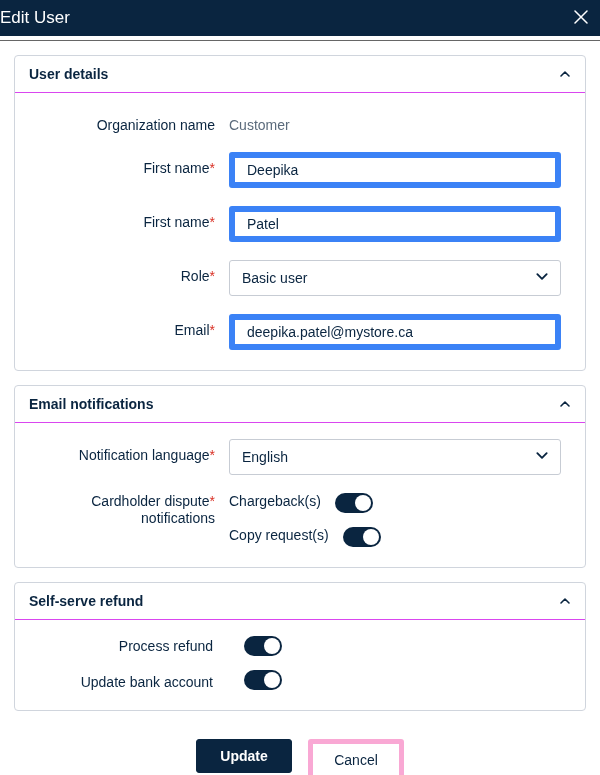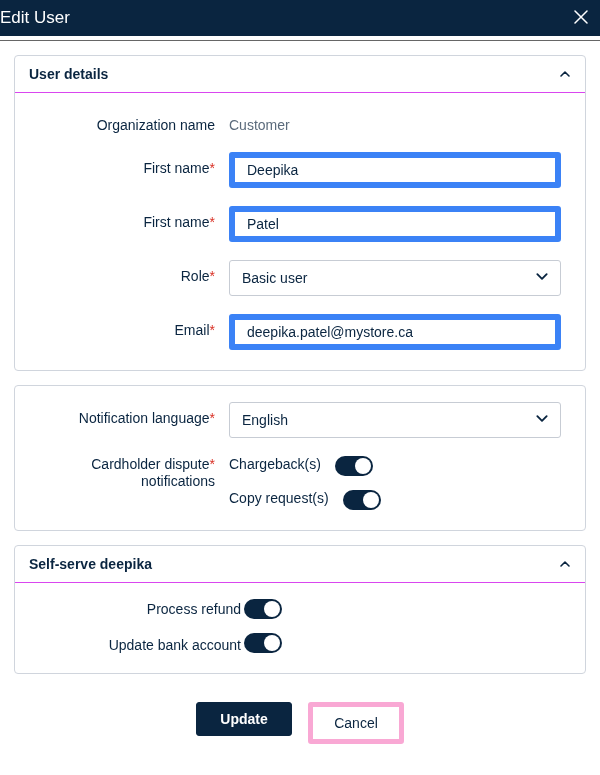--- a/index.html
+++ b/index.html
@@ -147,21 +147,21 @@
   }
   .ss-row {
     display: flex;
     align-items: center;
     margin-bottom: 14px;
   }
   .ss-row:last-child { margin-bottom: 0; align-items: flex-end; }
   .ss-label {
     width: 205px;
     text-align: right;
-    padding-right: 3px;
+    padding-right: 31px;
     font-size: 14px;
   }
   .footer {
     display: flex;
     justify-content: center;
     gap: 16px;
     padding: 28px 0 20px 0;
   }
   .btn {
     min-width: 96px;
@@ -244,20 +244,28 @@
 
     <div class="row">
       <div class="row-label"><span>Email</span><span class="req">*</span></div>
       <div class="row-field"><input class="input" value="deepika.patel@mystore.ca" style=""></div>
     </div>
 
   </div>
 </div>
 
 <div class="panel">
+  <div class="panel-header">
+    <span>Email notifications</span>
+    <span class="chev">
+      <svg width="12" height="12" viewBox="0 0 12 12">
+          <path d="M2 8 L6 4 L10 8" stroke="#0a2540" stroke-width="1.6" fill="none" stroke-linecap="round" stroke-linejoin="round"></path>
+        </svg>
+    </span>
+  </div>
   <div class="panel-body">
 
     <div class="row">
       <div class="row-label"><span>Notification language</span><span class="req">*</span></div>
       <div class="row-field">
         <div class="select-wrap">
           <div class="select">
               <span>English</span>
             </div>
           <span class="select-caret">
@@ -290,21 +298,21 @@
           </div>
         </div>
       </div>
     </div>
 
   </div>
 </div>
 
 <div class="panel">
   <div class="panel-header">
-    <span>Self-serve deepika</span>
+    <span>Self-serve refund</span>
     <span class="chev">
       <svg width="12" height="12" viewBox="0 0 12 12">
           <path d="M2 8 L6 4 L10 8" stroke="#0a2540" stroke-width="1.6" fill="none" stroke-linecap="round" stroke-linejoin="round"></path>
         </svg>
     </span>
   </div>
   <div class="panel-body">
 
     <div class="ss-row">
       <div class="ss-label">Process refund</div>

